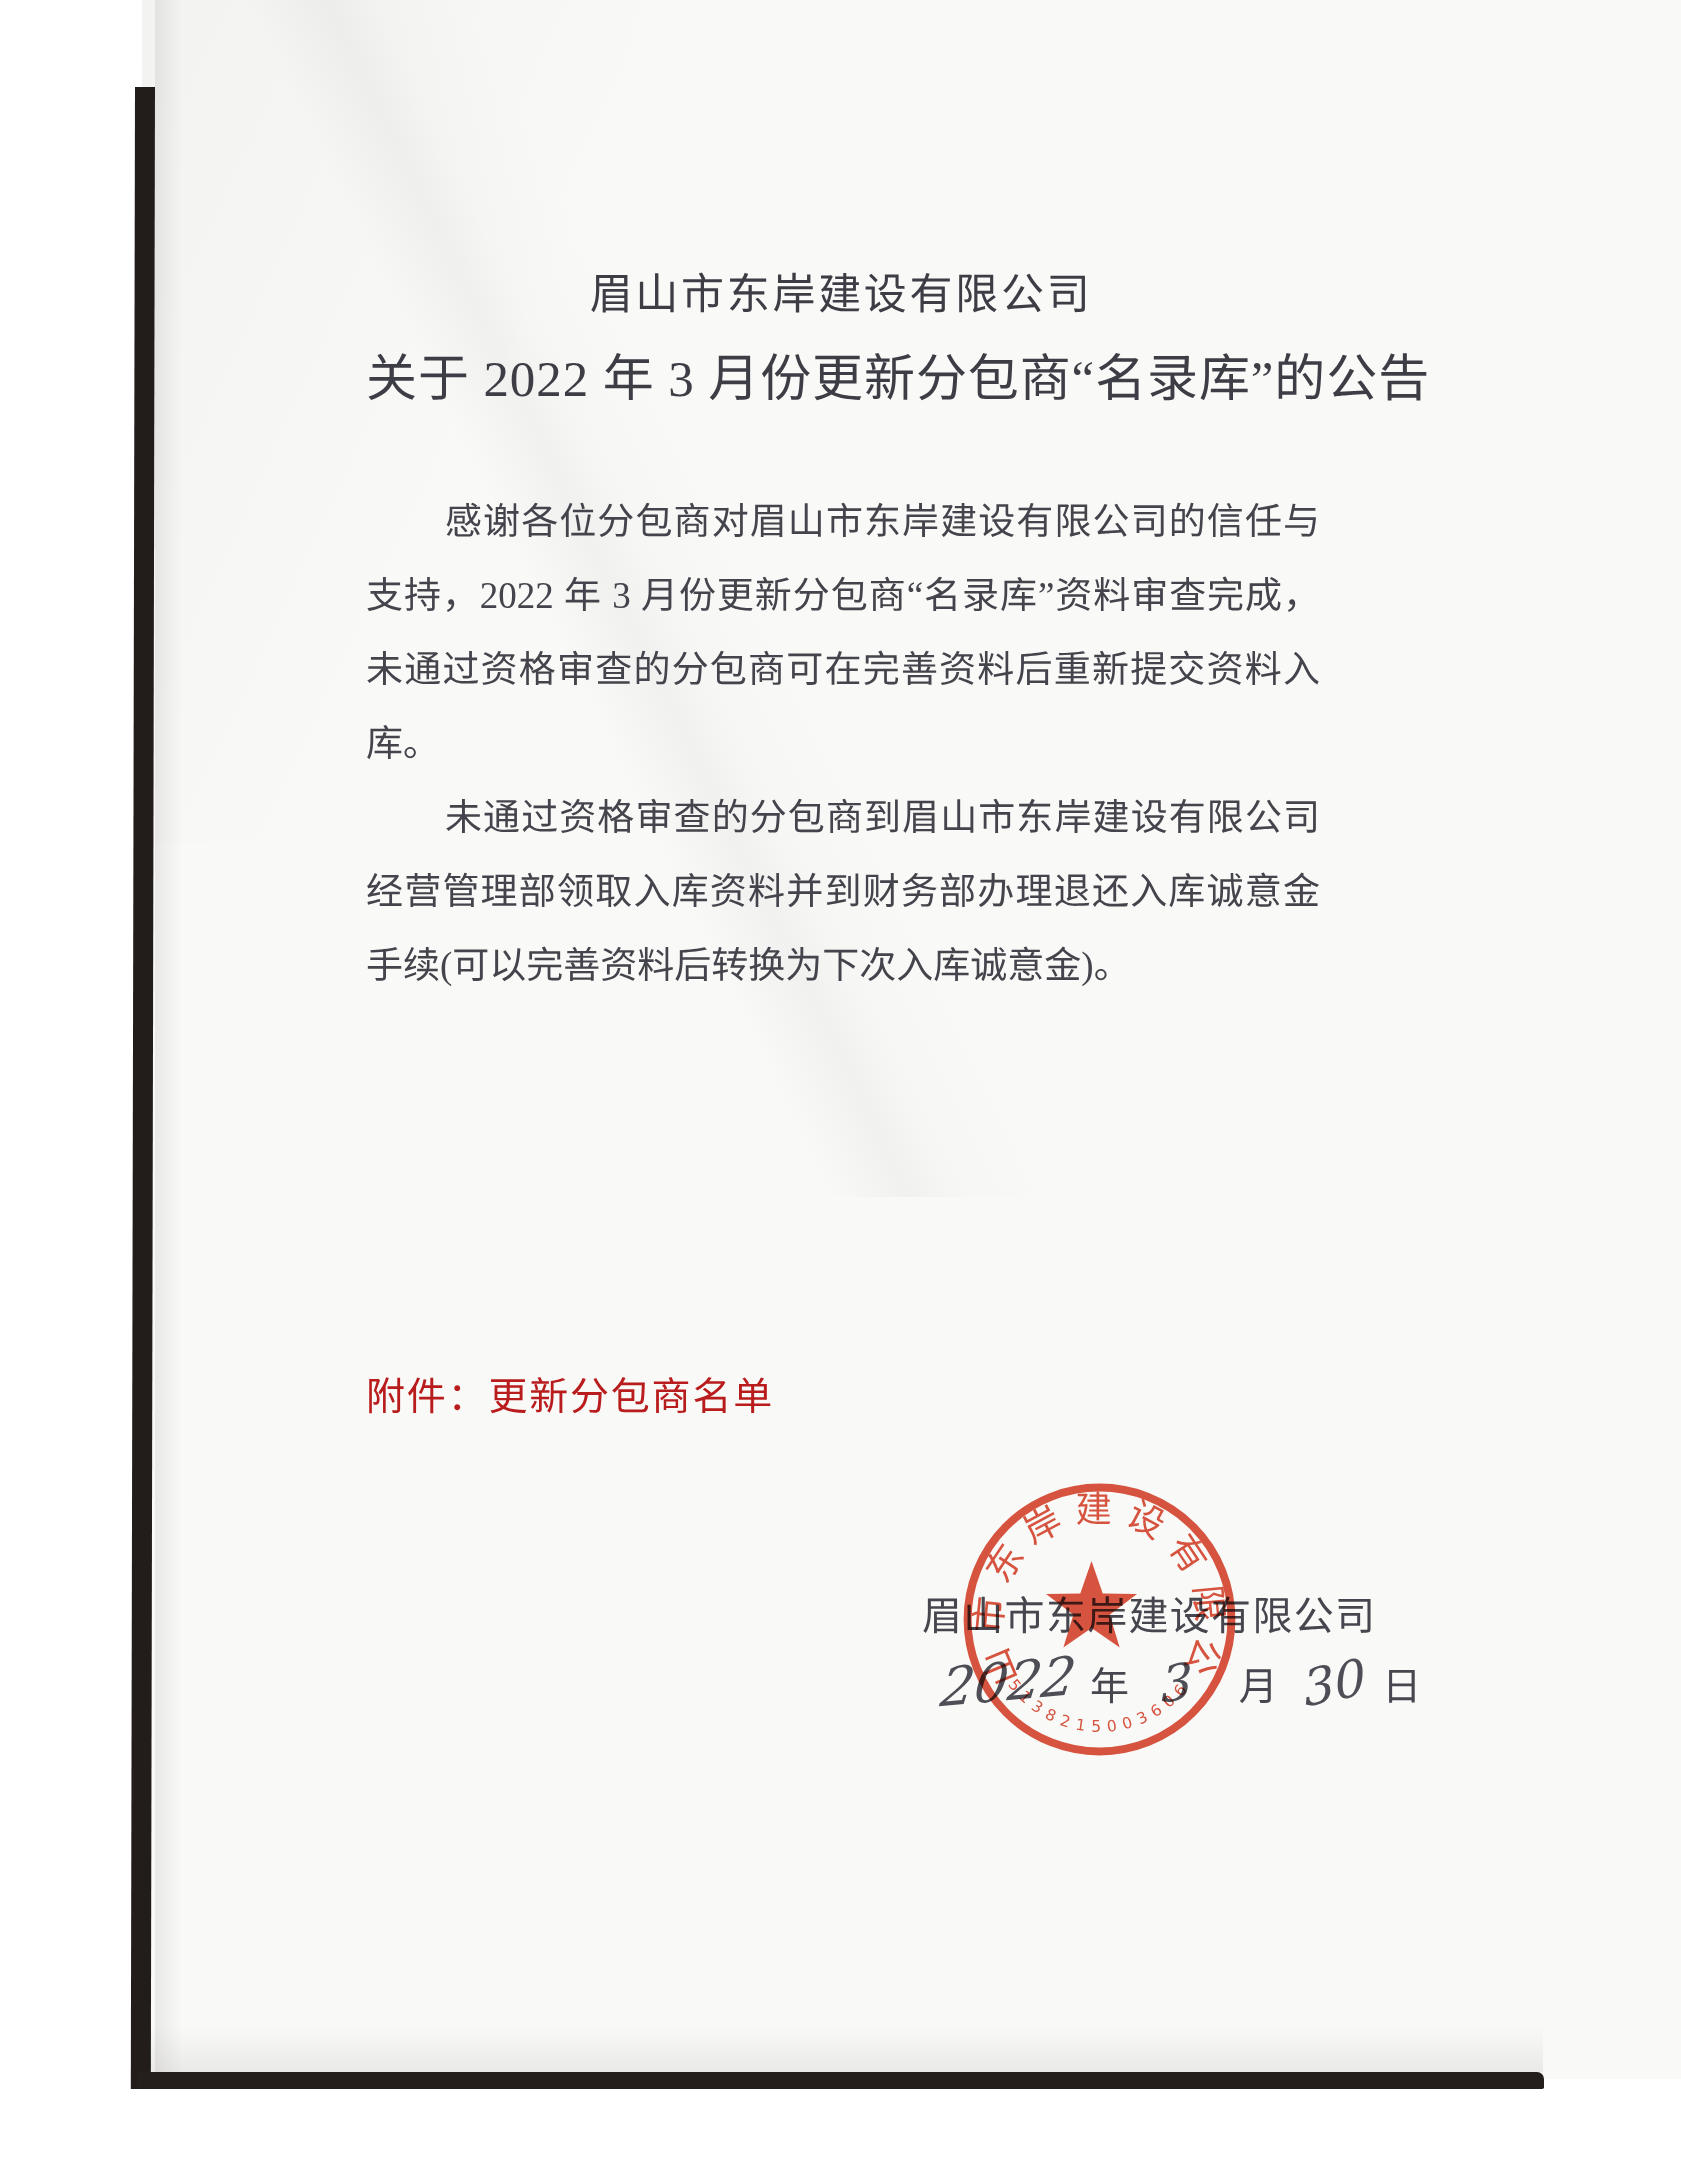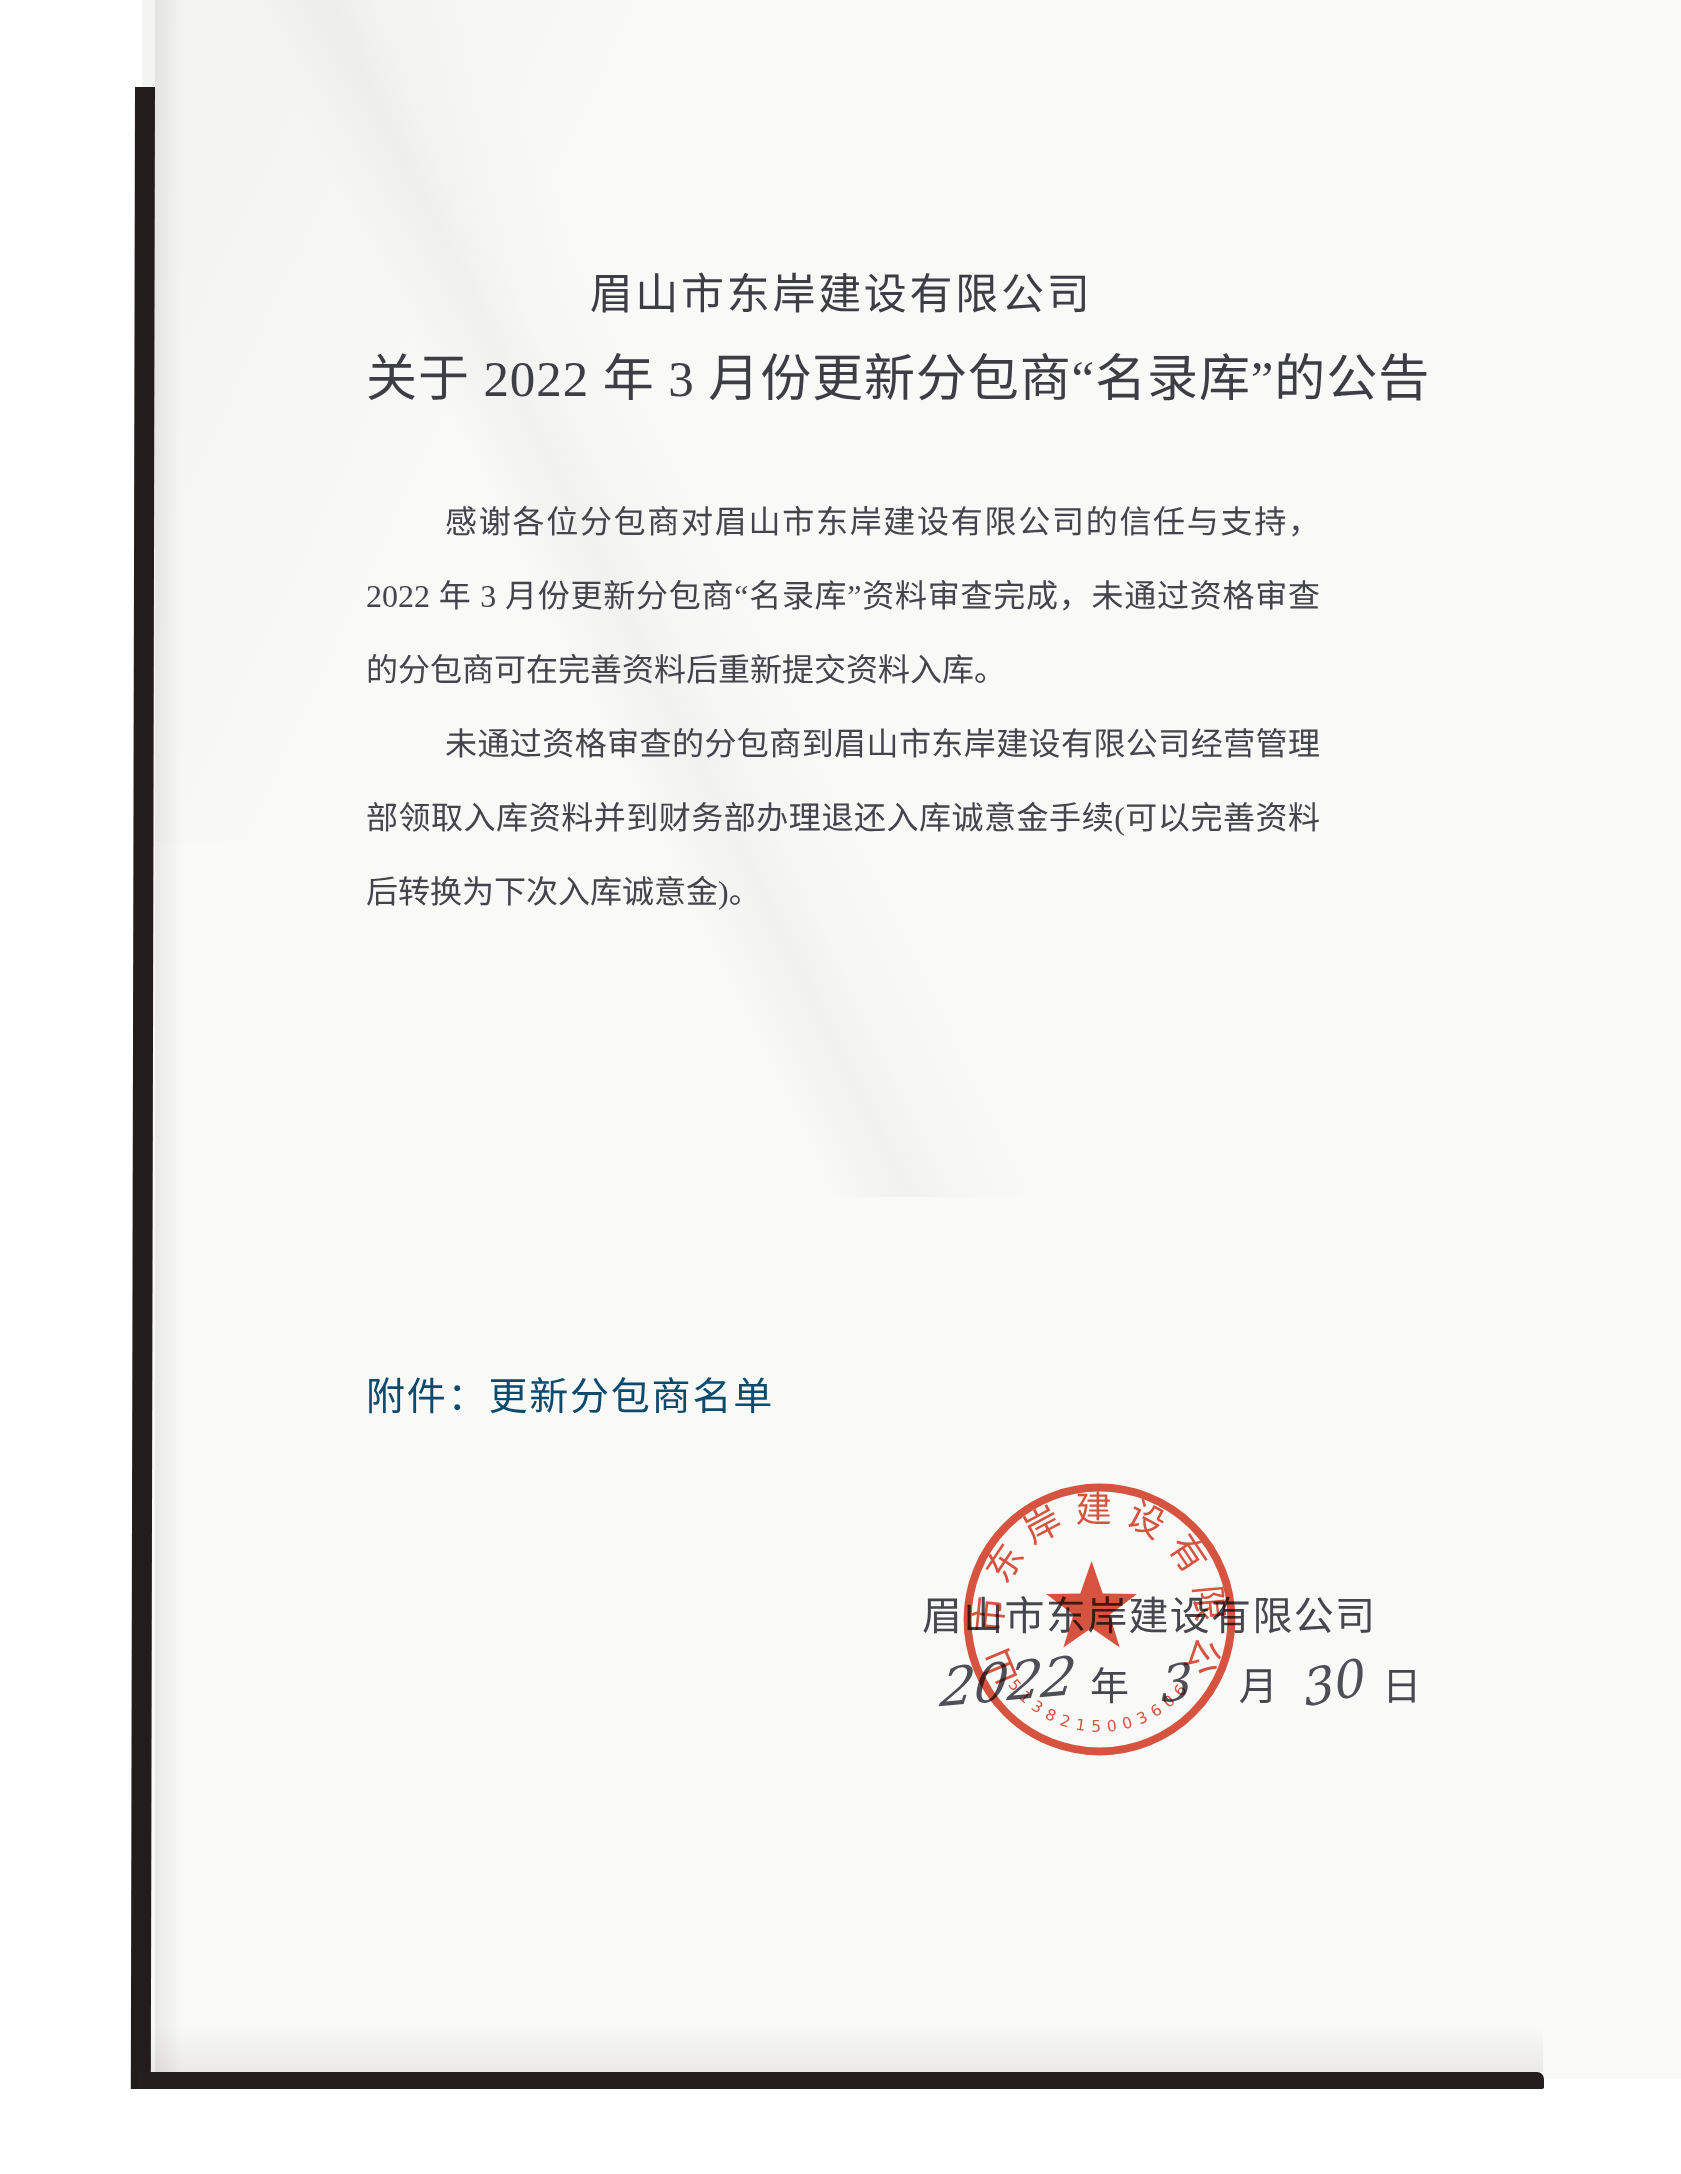--- a/index.html
+++ b/index.html
@@ -40,27 +40,27 @@
   }
   
   .title{
     position:absolute;left:366px;width:950px;text-align:center;
     font-size:43px;color:#3d3d45;letter-spacing:2.7px;white-space:nowrap;
   }
   .title.line1{top:259px;}
   .title.line2{top:337px;font-size:51px;letter-spacing:0.9px;}
   .body-text{
     position:absolute;left:366px;top:485px;width:954px;
-    font-size:32px;line-height:74px;color:#44444c;text-align:justify;
+    font-size:37px;line-height:74px;color:#44444c;text-align:justify;
     text-justify:inter-ideograph;
   }
   .body-text p{margin:0;text-indent:79px;}
   .attachment{
     position:absolute;left:366px;top:1360px;
-    font-size:39px;line-height:74px;color:#0c4a6e;letter-spacing:1.8px;
+    font-size:39px;line-height:74px;color:#b91c1c;letter-spacing:1.8px;
   }
   .sign-company{
     position:absolute;left:922px;top:1584px;
     font-size:40px;color:#46464e;letter-spacing:1.3px;white-space:nowrap;
   }
   .sign-date{
     position:absolute;left:906px;top:1651px;height:80px;
     font-size:39px;color:#46464e;white-space:nowrap;
   }
   .sign-date .unit{display:inline-block;vertical-align:baseline;}

